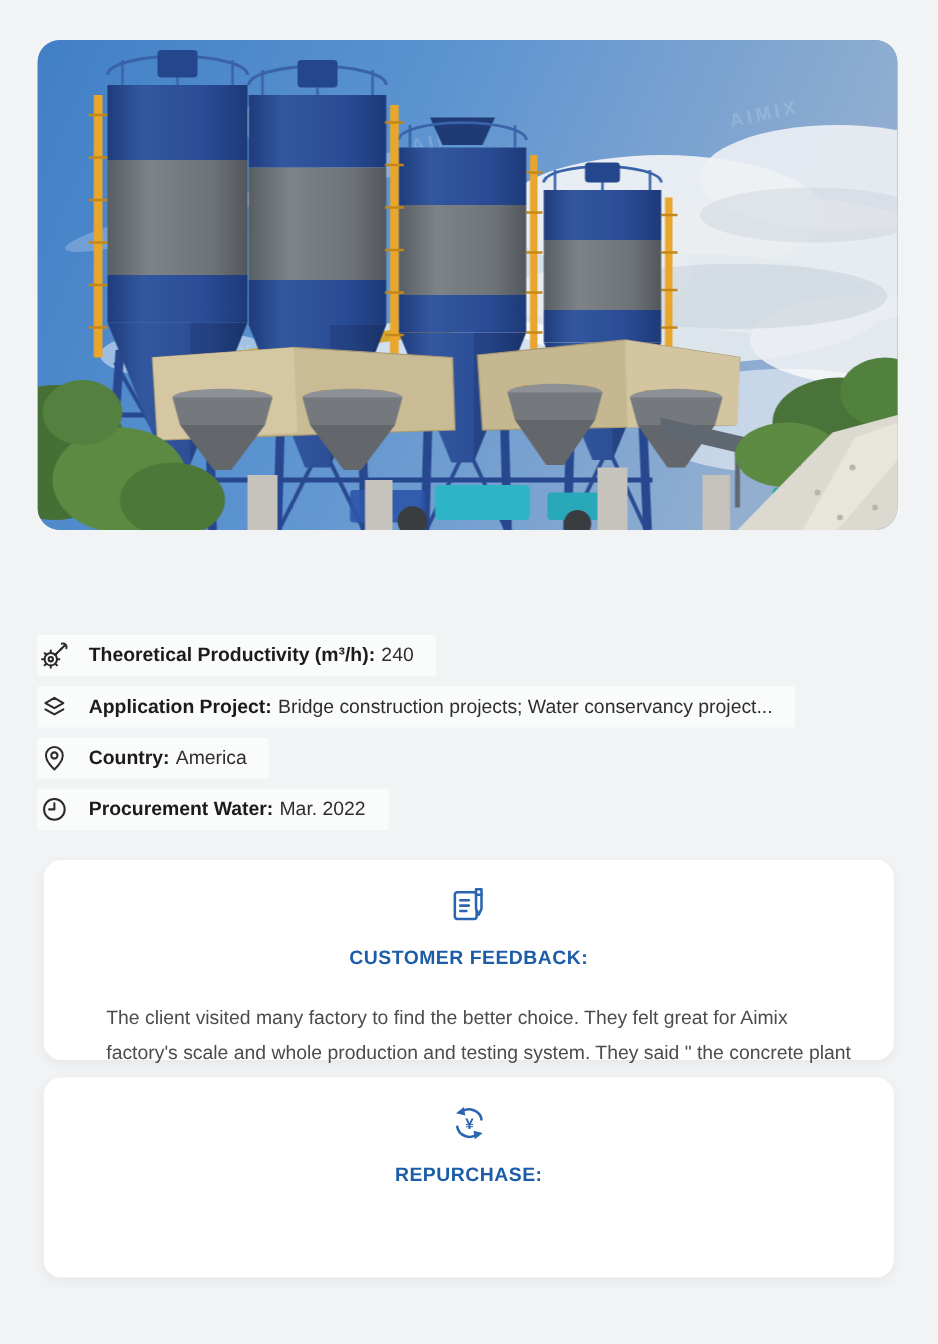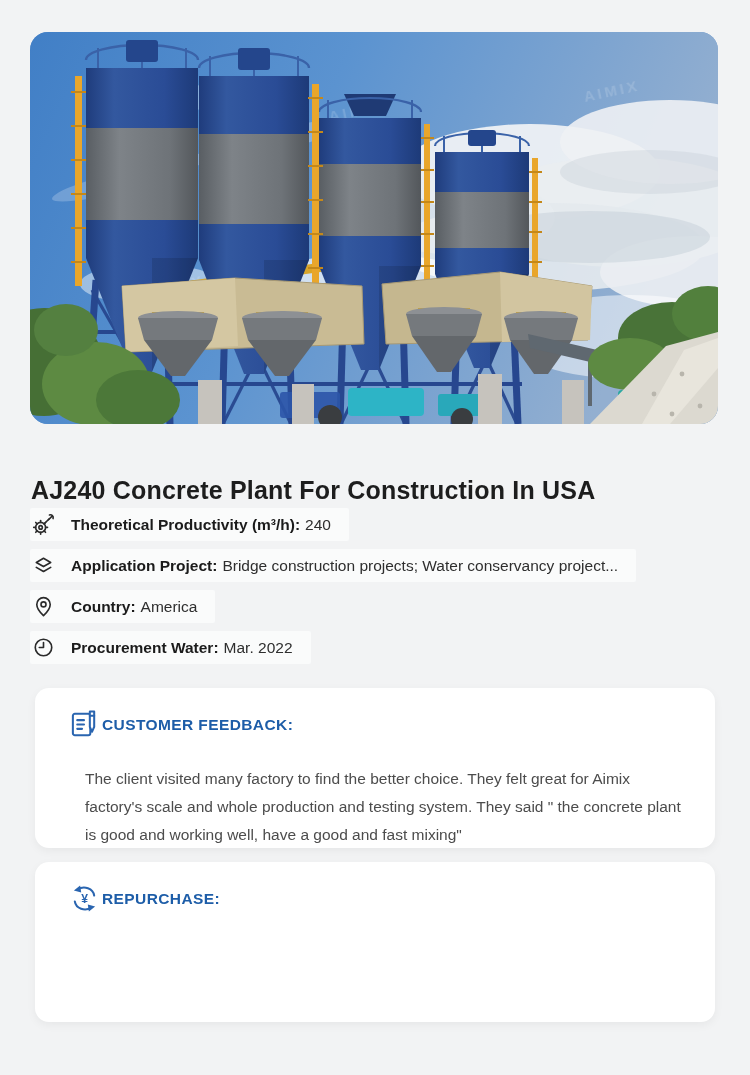--- a/index.html
+++ b/index.html
@@ -37,21 +37,21 @@
   .spec-value{margin-left:5px;}
 
   
   .card{
     position:absolute;left:35px;width:680px;height:160px;
     background:#ffffff;border-radius:14px;
     box-shadow:0 3px 10px rgba(0,0,0,.05);
   }
   .card.feedback{top:688px;}
   .card.repurchase{top:862px;}
-  .card-head{display:flex;align-items:center;gap:2px;padding:21px 34px 0 34px;}
+  .card-head{display:flex;align-items:center;gap:18px;padding:21px 34px 0 34px;flex-direction:column;}
   .card-icon{width:31px;height:31px;flex:none;}
   .card-icon svg{display:block;width:100%;height:100%;stroke:#2a65b0;fill:none;
     stroke-width:2.1;stroke-linecap:round;stroke-linejoin:round;}
   .card-heading{font-size:15.5px;font-weight:700;color:#1d5da8;letter-spacing:.4px;}
   .card-body{
     padding:9px 28px 0 50px;font-size:15.5px;line-height:28px;color:#4c4c4c;
   }
 </style>
 </head>
 <body>
@@ -291,21 +291,20 @@
         <path d="M560,392 L636,314 L688,300 L688,392 Z" fill="#dcd9d0"></path>
         <path d="M612,392 L654,318 L688,306 L688,336 L640,392 Z" fill="#e8e5dc"></path>
         <circle cx="624" cy="362" r="2.4" fill="#b8b5ac"></circle>
         <circle cx="652" cy="342" r="2.4" fill="#b8b5ac"></circle>
         <circle cx="670" cy="374" r="2.4" fill="#b8b5ac"></circle>
         <circle cx="642" cy="382" r="2.4" fill="#b8b5ac"></circle>
       </g>
     </svg>
   </div>
 
-  <h1 class="page-title">AJ240 Concrete Plant For Construction In USA</h1>
 
   <div class="spec-list">
 
     <div class="spec-row">
       <span class="spec-icon">
         <svg viewBox="0 0 24 24">
           <circle cx="9" cy="15" r="5.2"></circle>
           <circle cx="9" cy="15" r="1.8"></circle>
           <line x1="14.2" y1="15" x2="16.2" y2="15"></line>
             <line x1="3.8" y1="15" x2="1.8" y2="15"></line>

